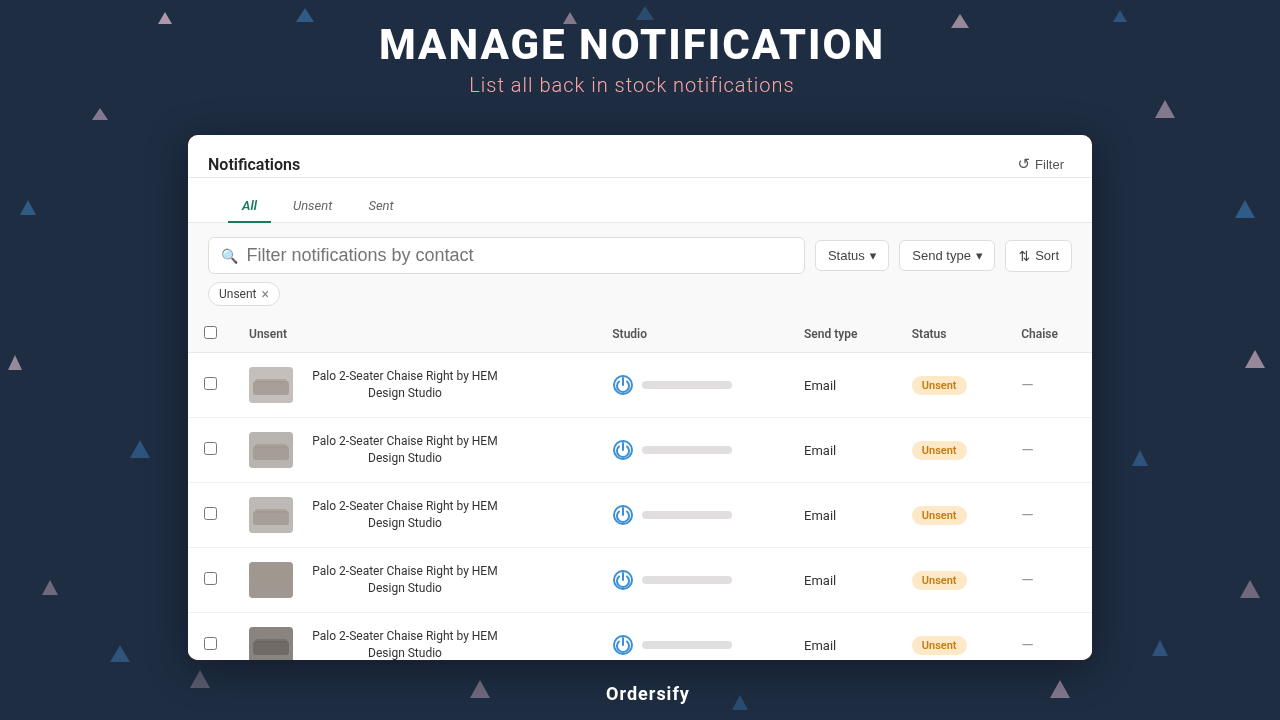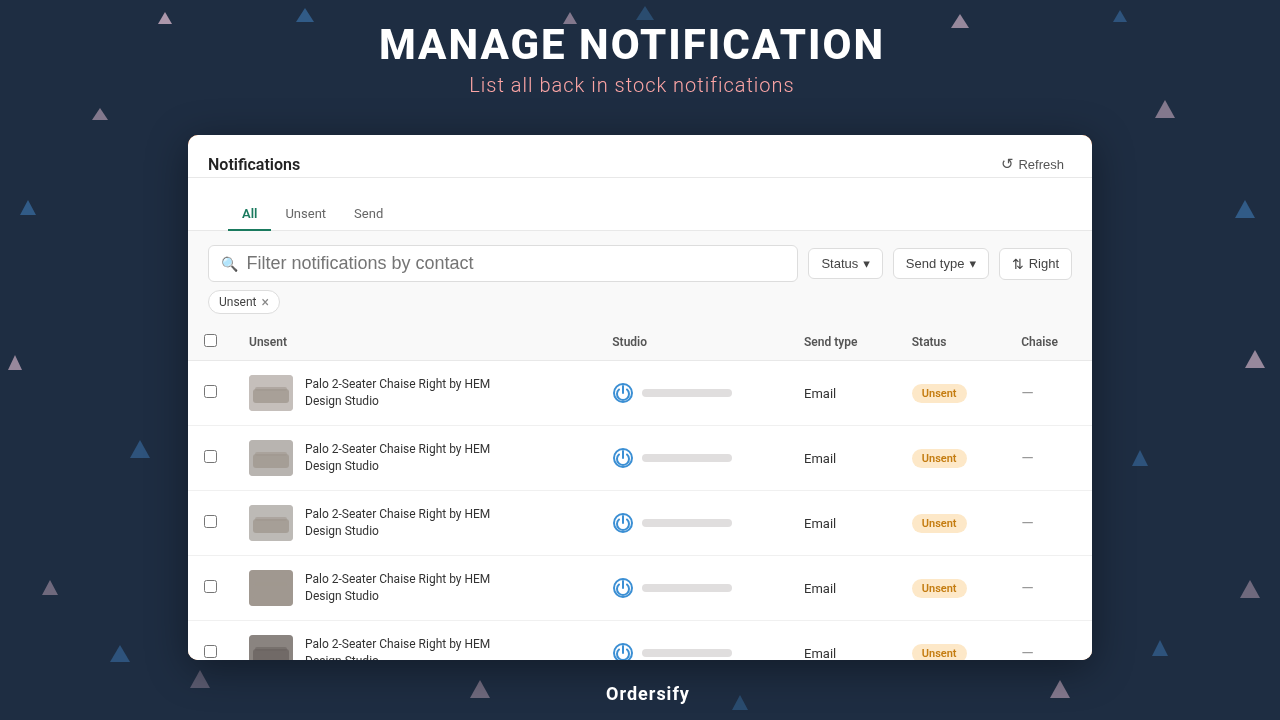--- a/index.html
+++ b/index.html
@@ -82,23 +82,24 @@
       color: #555;
       cursor: pointer;
       border: none;
       background: none;
       padding: 4px 8px;
       border-radius: 4px;
     }
 
     .tabs-row {
       display: flex;
-      gap: 0;
+      gap: 8px;
       padding: 0 20px;
-      margin-top: 20px;
+      margin-top: 12px;
+      font-style: italic;
     }
 
     .tab-item {
       padding: 8px 14px;
       font-size: 13px;
       color: #666;
       cursor: pointer;
       border-bottom: 2px solid transparent;
       margin-bottom: -1px;
     }
@@ -234,20 +235,21 @@
     tbody td {
       padding: 14px 16px;
       color: #333;
       vertical-align: middle;
     }
 
     .product-cell {
       display: flex;
       align-items: center;
       gap: 12px;
+      text-align: center;
     }
 
     .product-img {
       width: 44px;
       height: 36px;
       background: #d0ccc8;
       border-radius: 4px;
       flex-shrink: 0;
       overflow: hidden;
       display: flex;
@@ -356,50 +358,50 @@
   <div class="main-title">MANAGE NOTIFICATION</div>
   <div class="sub-title">List all back in stock notifications</div>
 </div>
 
 <div class="panel-container">
 
   <div class="panel-header">
     <span class="panel-title">Notifications</span>
     <button class="refresh-btn">
       <span style="font-size:15px;">↺</span>
-      <span>Refresh</span>
+      <span>Filter</span>
     </button>
   </div>
 
   <div style="padding: 0 20px; background:#fff; border-bottom:1px solid #e8e8e8;">
     <div class="tabs-row">
       <div class="tab-item active">All</div>
       <div class="tab-item">Unsent</div>
-      <div class="tab-item">Send</div>
+      <div class="tab-item">Sent</div>
     </div>
   </div>
 
   <div class="panel-body">
 
     <div class="toolbar">
       <div class="search-box">
         <span style="color:#aaa;font-size:14px;">🔍</span>
         <input type="text" placeholder="Filter notifications by contact" style="">
       </div>
       <button class="filter-btn">
         <span>Status</span>
         <span>▾</span>
       </button>
       <button class="filter-btn">
         <span>Send type</span>
         <span>▾</span>
       </button>
       <button class="sort-btn">
         <span style="font-size:14px;">⇅</span>
-        <span>Right</span>
+        <span>Sort</span>
       </button>
     </div>
 
     <div class="filter-tags">
       <div class="filter-tag">
         <span>Unsent</span>
         <span class="remove">×</span>
       </div>
     </div>
 

